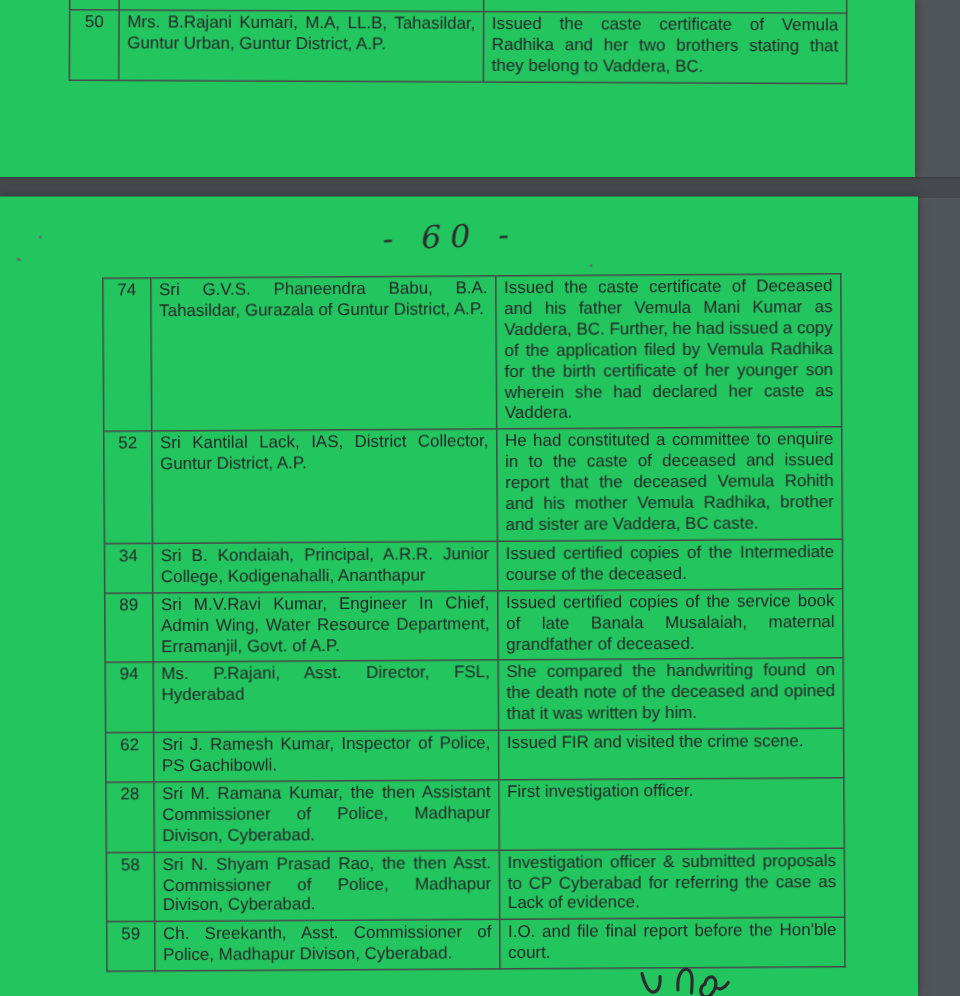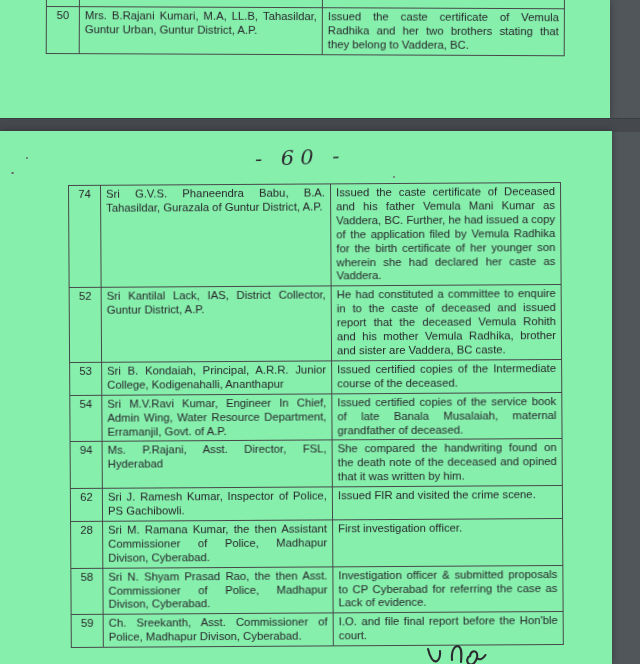--- a/index.html
+++ b/index.html
@@ -2,21 +2,21 @@
 <html><head>
 <meta charset="utf-8">
 <style>
   html,body{margin:0;padding:0;}
   body{
     width:640px;height:664px;position:relative;overflow:hidden;
     background:#51565b;
     font-family:"Liberation Sans", sans-serif;
   }
   .page{
-    position:absolute;background:#86efac;overflow:hidden;
+    position:absolute;background:#22c55e;overflow:hidden;
     box-shadow:0 0 7px rgba(0,0,0,0.35);
   }
   .page-prev{left:0;top:0;width:610px;height:118px;}
   .page-gap{position:absolute;left:0;top:118px;width:640px;height:13px;background:#45494e;border-top:1px solid #3a3e42;}
   .page-cur{left:0;top:131px;width:612px;height:533px;}
 
   table.doc-table{
     border-collapse:collapse;position:absolute;table-layout:fixed;
     filter:blur(0.2px);
   }
@@ -98,26 +98,26 @@
           <td class="no">74</td>
           <td class="person">Sri G.V.S. Phaneendra Babu, B.A. Tahasildar, Gurazala of Guntur District, A.P.</td>
           <td class="action">Issued the caste certificate of Deceased and his father Vemula Mani Kumar as Vaddera, BC.  Further, he had issued a copy of the application filed by Vemula Radhika for the birth certificate of her younger son wherein she had declared her caste as Vaddera.</td>
         </tr>
         <tr>
           <td class="no">52</td>
           <td class="person">Sri Kantilal Lack, IAS, District Collector, Guntur District, A.P.</td>
           <td class="action">He had constituted a committee to enquire in to the caste of deceased and issued report that the deceased Vemula Rohith and his mother Vemula Radhika, brother and sister are Vaddera, BC caste.</td>
         </tr>
         <tr>
-          <td class="no">53</td>
+          <td class="no">34</td>
           <td class="person">Sri B. Kondaiah, Principal, A.R.R. Junior College, Kodigenahalli, Ananthapur</td>
           <td class="action">Issued certified copies of the Intermediate course of the deceased.</td>
         </tr>
         <tr>
-          <td class="no">54</td>
+          <td class="no">89</td>
           <td class="person">Sri M.V.Ravi Kumar, Engineer In Chief, Admin Wing, Water Resource Department, Erramanjil, Govt. of A.P.</td>
           <td class="action">Issued certified copies of the service book of late Banala Musalaiah, maternal grandfather of deceased.</td>
         </tr>
         <tr>
           <td class="no">94</td>
           <td class="person">Ms. P.Rajani, Asst. Director, FSL, Hyderabad</td>
           <td class="action">She compared the handwriting found on the death note of the deceased and opined that it was written by him.</td>
         </tr>
         <tr>
           <td class="no">62</td>

